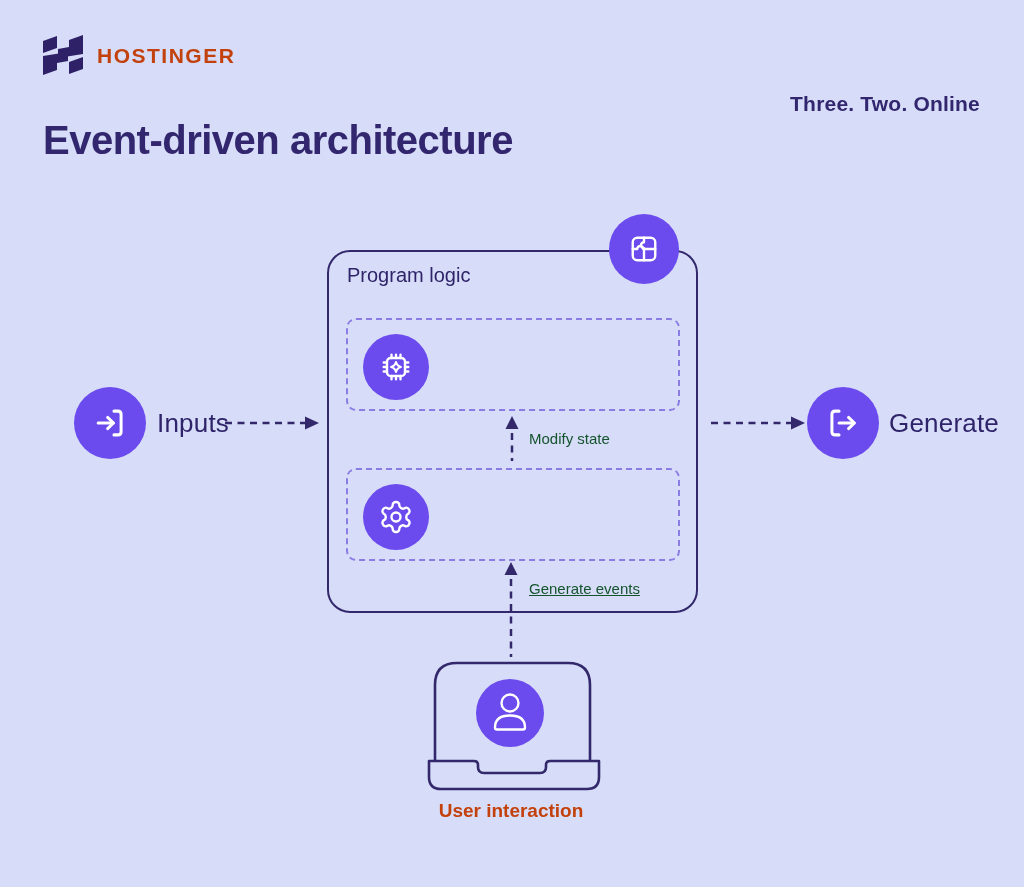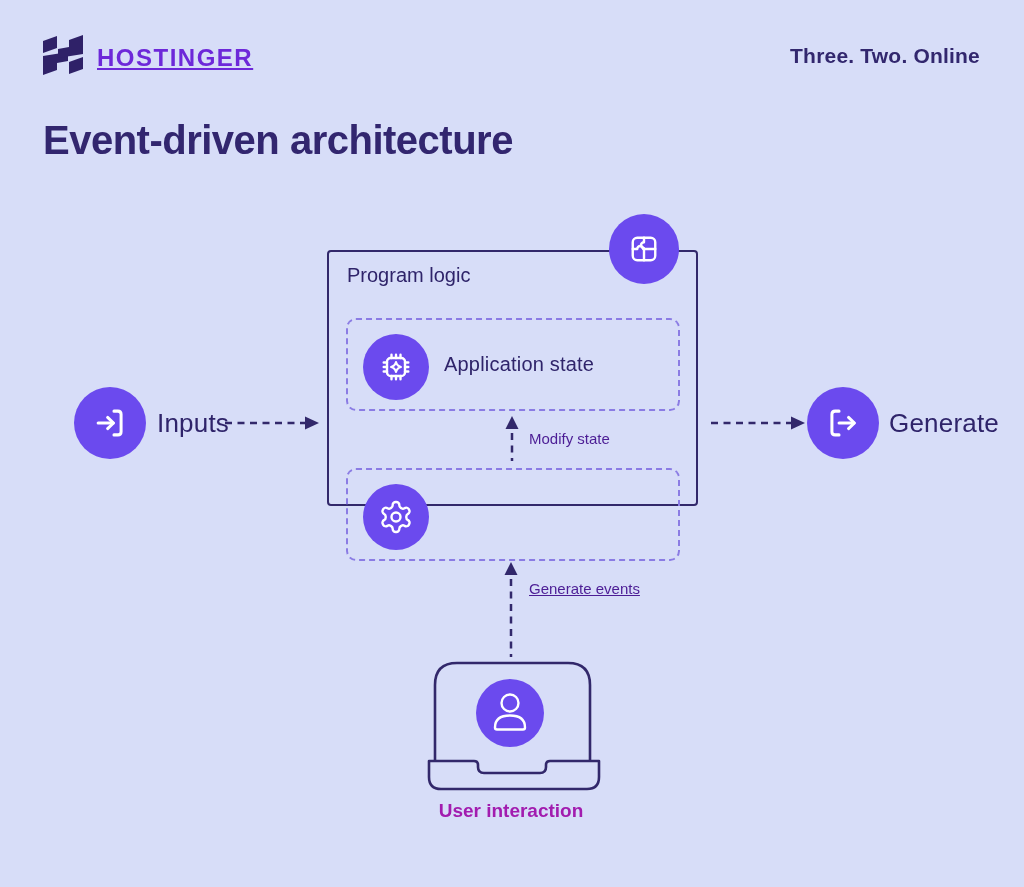--- a/index.html
+++ b/index.html
@@ -8,62 +8,62 @@
     font-family:"Liberation Sans","DejaVu Sans",sans-serif;
     background:#D7DDF8;
     color:#31276B;
     position:relative;
     overflow:hidden;
   }
   .abs { position:absolute; }
 
   
   .brand-text {
-    font-size:24px; font-weight:700; letter-spacing:1.5px; color:#6d28d9;text-decoration:underline;
+    font-size:21px; font-weight:700; letter-spacing:1.5px; color:#c2410c;
   }
   .tagline {
-    font-size:21px; font-weight:600; color:#32276E; letter-spacing:0.2px;
+    font-size:21px; font-weight:600; color:#32276E; letter-spacing:0.2px;margin-top:48px;
   }
   .page-title {
     font-size:40px; font-weight:700; color:#32266F; letter-spacing:-0.5px;
   }
 
   
   .accent-circle {
     position:absolute; border-radius:50%;
     background:#6B4AEE;
     display:flex; align-items:center; justify-content:center;
   }
 
   
   .program-box {
-    position:absolute; left:327px; top:250px; width:371px; height:256px;
-    border:2px solid #32286B; border-radius:4px;
+    position:absolute; left:327px; top:250px; width:371px; height:363px;
+    border:2px solid #32286B; border-radius:23px;
   }
   .program-title { position:absolute; left:18px; top:12px; font-size:20px; font-weight:500; color:#2F246A; }
   .dashed-row {
     position:absolute; left:17px; width:334px; height:93px;
     border:2px dashed #8B7CE4; border-radius:10px;
   }
   .row-label {
     position:absolute; left:96px; top:0; height:100%;
     display:flex; align-items:center;
     font-size:20px; font-weight:500; color:#2F246A; letter-spacing:0.2px;
   }
 
   .side-label {
     position:absolute; font-size:26px; font-weight:500; color:#2F246A;
     height:72px; display:flex; align-items:center; letter-spacing:0.2px;
   }
   .arrow-caption {
-    position:absolute; font-size:15px; font-weight:500; color:#4c1d95;
+    position:absolute; font-size:15px; font-weight:500; color:#14532d;
   }
   .user-caption {
     position:absolute; left:391px; top:800px; width:240px;
-    text-align:center; font-size:19px; font-weight:600; color:#a21caf;
+    text-align:center; font-size:19px; font-weight:600; color:#c2410c;
   }
   svg { display:block; }
 </style>
 </head>
 <body>
 
 <div class="abs" style="left:40px; top:33px;">
   <svg width="46" height="44" viewBox="0 0 46 44" fill="#2F2168">
     <path d="M3 8 L17 3 L17 15 L3 20 Z"></path>
     <path d="M3 23 L28 19 L28 28 L17 30 L17 37 L3 42 Z"></path>
@@ -128,21 +128,20 @@
         <svg width="36" height="36" viewBox="0 0 24 24" fill="none" stroke="#FFFFFF" stroke-width="1.6" stroke-linecap="round" stroke-linejoin="round">
           <rect x="6" y="6" width="12" height="12" rx="2.5"></rect>
           <path d="M9 6 V3.8 M12 6 V3.8 M15 6 V3.8"></path>
           <path d="M9 20.2 V18 M12 20.2 V18 M15 20.2 V18"></path>
           <path d="M6 9 H3.8 M6 12 H3.8 M6 15 H3.8"></path>
           <path d="M20.2 9 H18 M20.2 12 H18 M20.2 15 H18"></path>
           <path d="M12 8.7 C12.5 10.8 13.2 11.5 15.3 12 C13.2 12.5 12.5 13.2 12 15.3 C11.5 13.2 10.8 12.5 8.7 12 C10.8 11.5 11.5 10.8 12 8.7 Z" stroke-width="1.4"></path>
         </svg>
       </span>
     </div>
-    <div class="row-label">Application state</div>
   </div>
 
   <div class="dashed-row" style="top:216px;">
     <div class="accent-circle" style="left:15px; top:14px; width:66px; height:66px;">
       <span>
         <svg width="36" height="36" viewBox="0 0 24 24" fill="none" stroke="#FFFFFF" stroke-width="1.6" stroke-linecap="round" stroke-linejoin="round">
           <path d="M12.22 2h-.44a2 2 0 0 0-2 2v.18a2 2 0 0 1-1 1.73l-.43.25a2 2 0 0 1-2 0l-.15-.08a2 2 0 0 0-2.73.73l-.22.38a2 2 0 0 0 .73 2.73l.15.1a2 2 0 0 1 1 1.72v.51a2 2 0 0 1-1 1.74l-.15.09a2 2 0 0 0-.73 2.73l.22.38a2 2 0 0 0 2.73.73l.15-.08a2 2 0 0 1 2 0l.43.25a2 2 0 0 1 1 1.73V20a2 2 0 0 0 2 2h.44a2 2 0 0 0 2-2v-.18a2 2 0 0 1 1-1.73l.43-.25a2 2 0 0 1 2 0l.15.08a2 2 0 0 0 2.73-.73l.22-.39a2 2 0 0 0-.73-2.73l-.15-.08a2 2 0 0 1-1-1.74v-.5a2 2 0 0 1 1-1.74l.15-.09a2 2 0 0 0 .73-2.73l-.22-.38a2 2 0 0 0-2.73-.73l-.15.08a2 2 0 0 1-2 0l-.43-.25a2 2 0 0 1-1-1.73V4a2 2 0 0 0-2-2z"></path>
           <circle cx="12" cy="12" r="3"></circle>
         </svg>
       </span>

